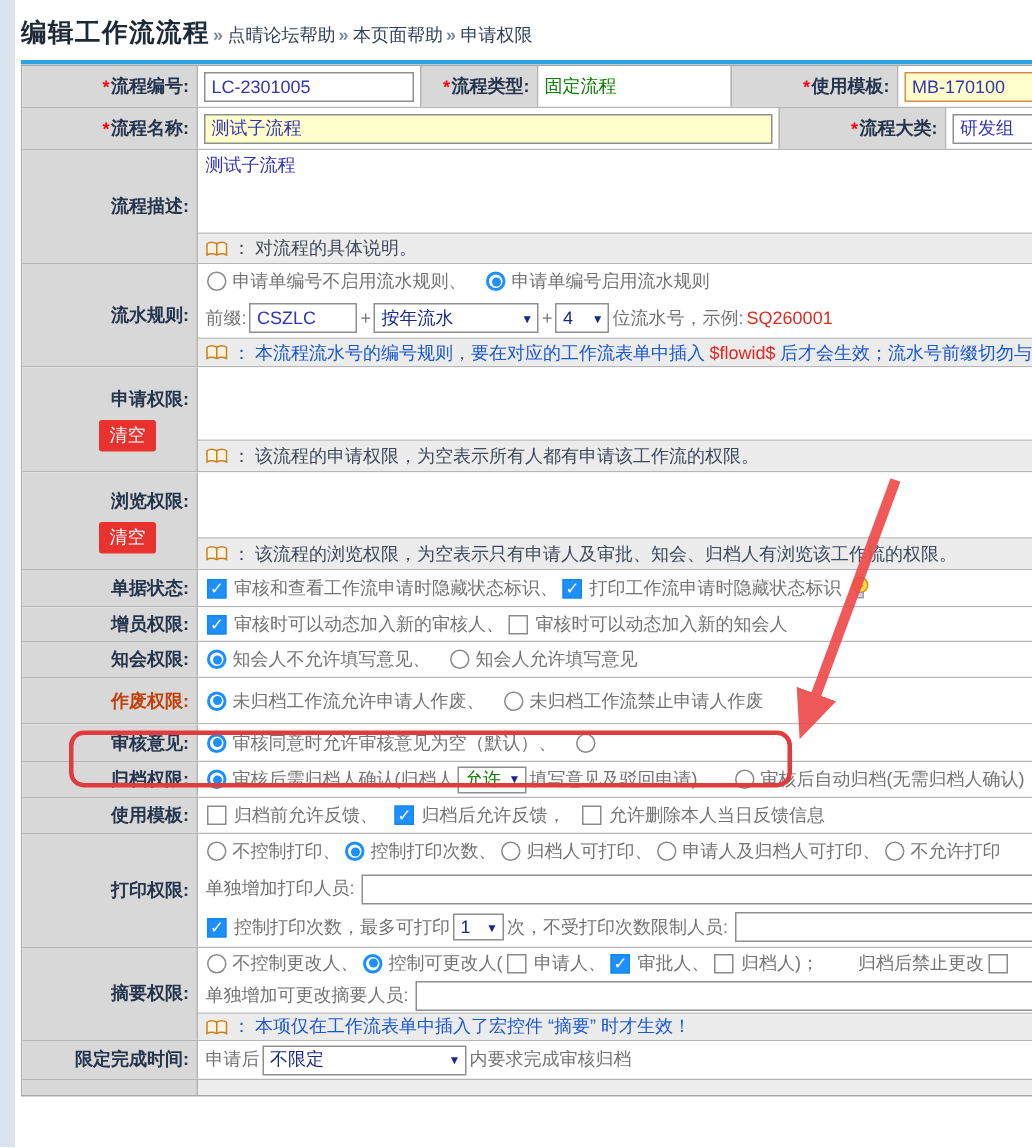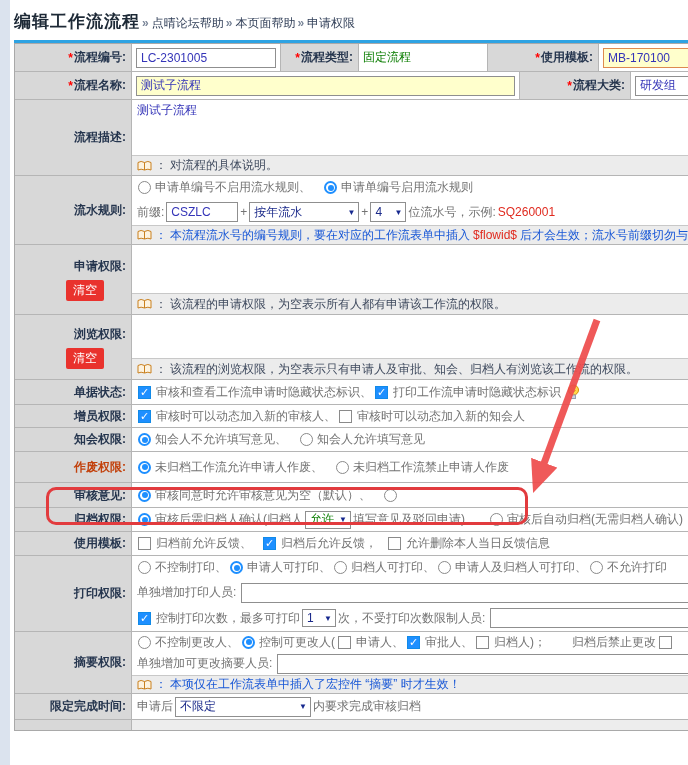--- a/index.html
+++ b/index.html
@@ -323,21 +323,21 @@
       </div>
     </div>
 
     <div class="row" style="height:76px">
       <div class="lbl">打印权限:</div>
       <div class="content">
         <div class="line" style="height:24px">
           <span class="rd"></span>
           <span class="t">不控制打印、</span>
           <span class="rd on"></span>
-          <span class="t">申请人可打印、</span>
+          <span class="t">控制打印次数、</span>
           <span class="rd"></span>
           <span class="t">归档人可打印、</span>
           <span class="rd"></span>
           <span class="t">申请人及归档人可打印、</span>
           <span class="rd"></span>
           <span class="t">不允许打印</span>
         </div>
         <div class="line" style="height:26px">
           <span class="t">单独增加打印人员:</span>
           <div class="inp grow" style="margin-left:3px"></div>

